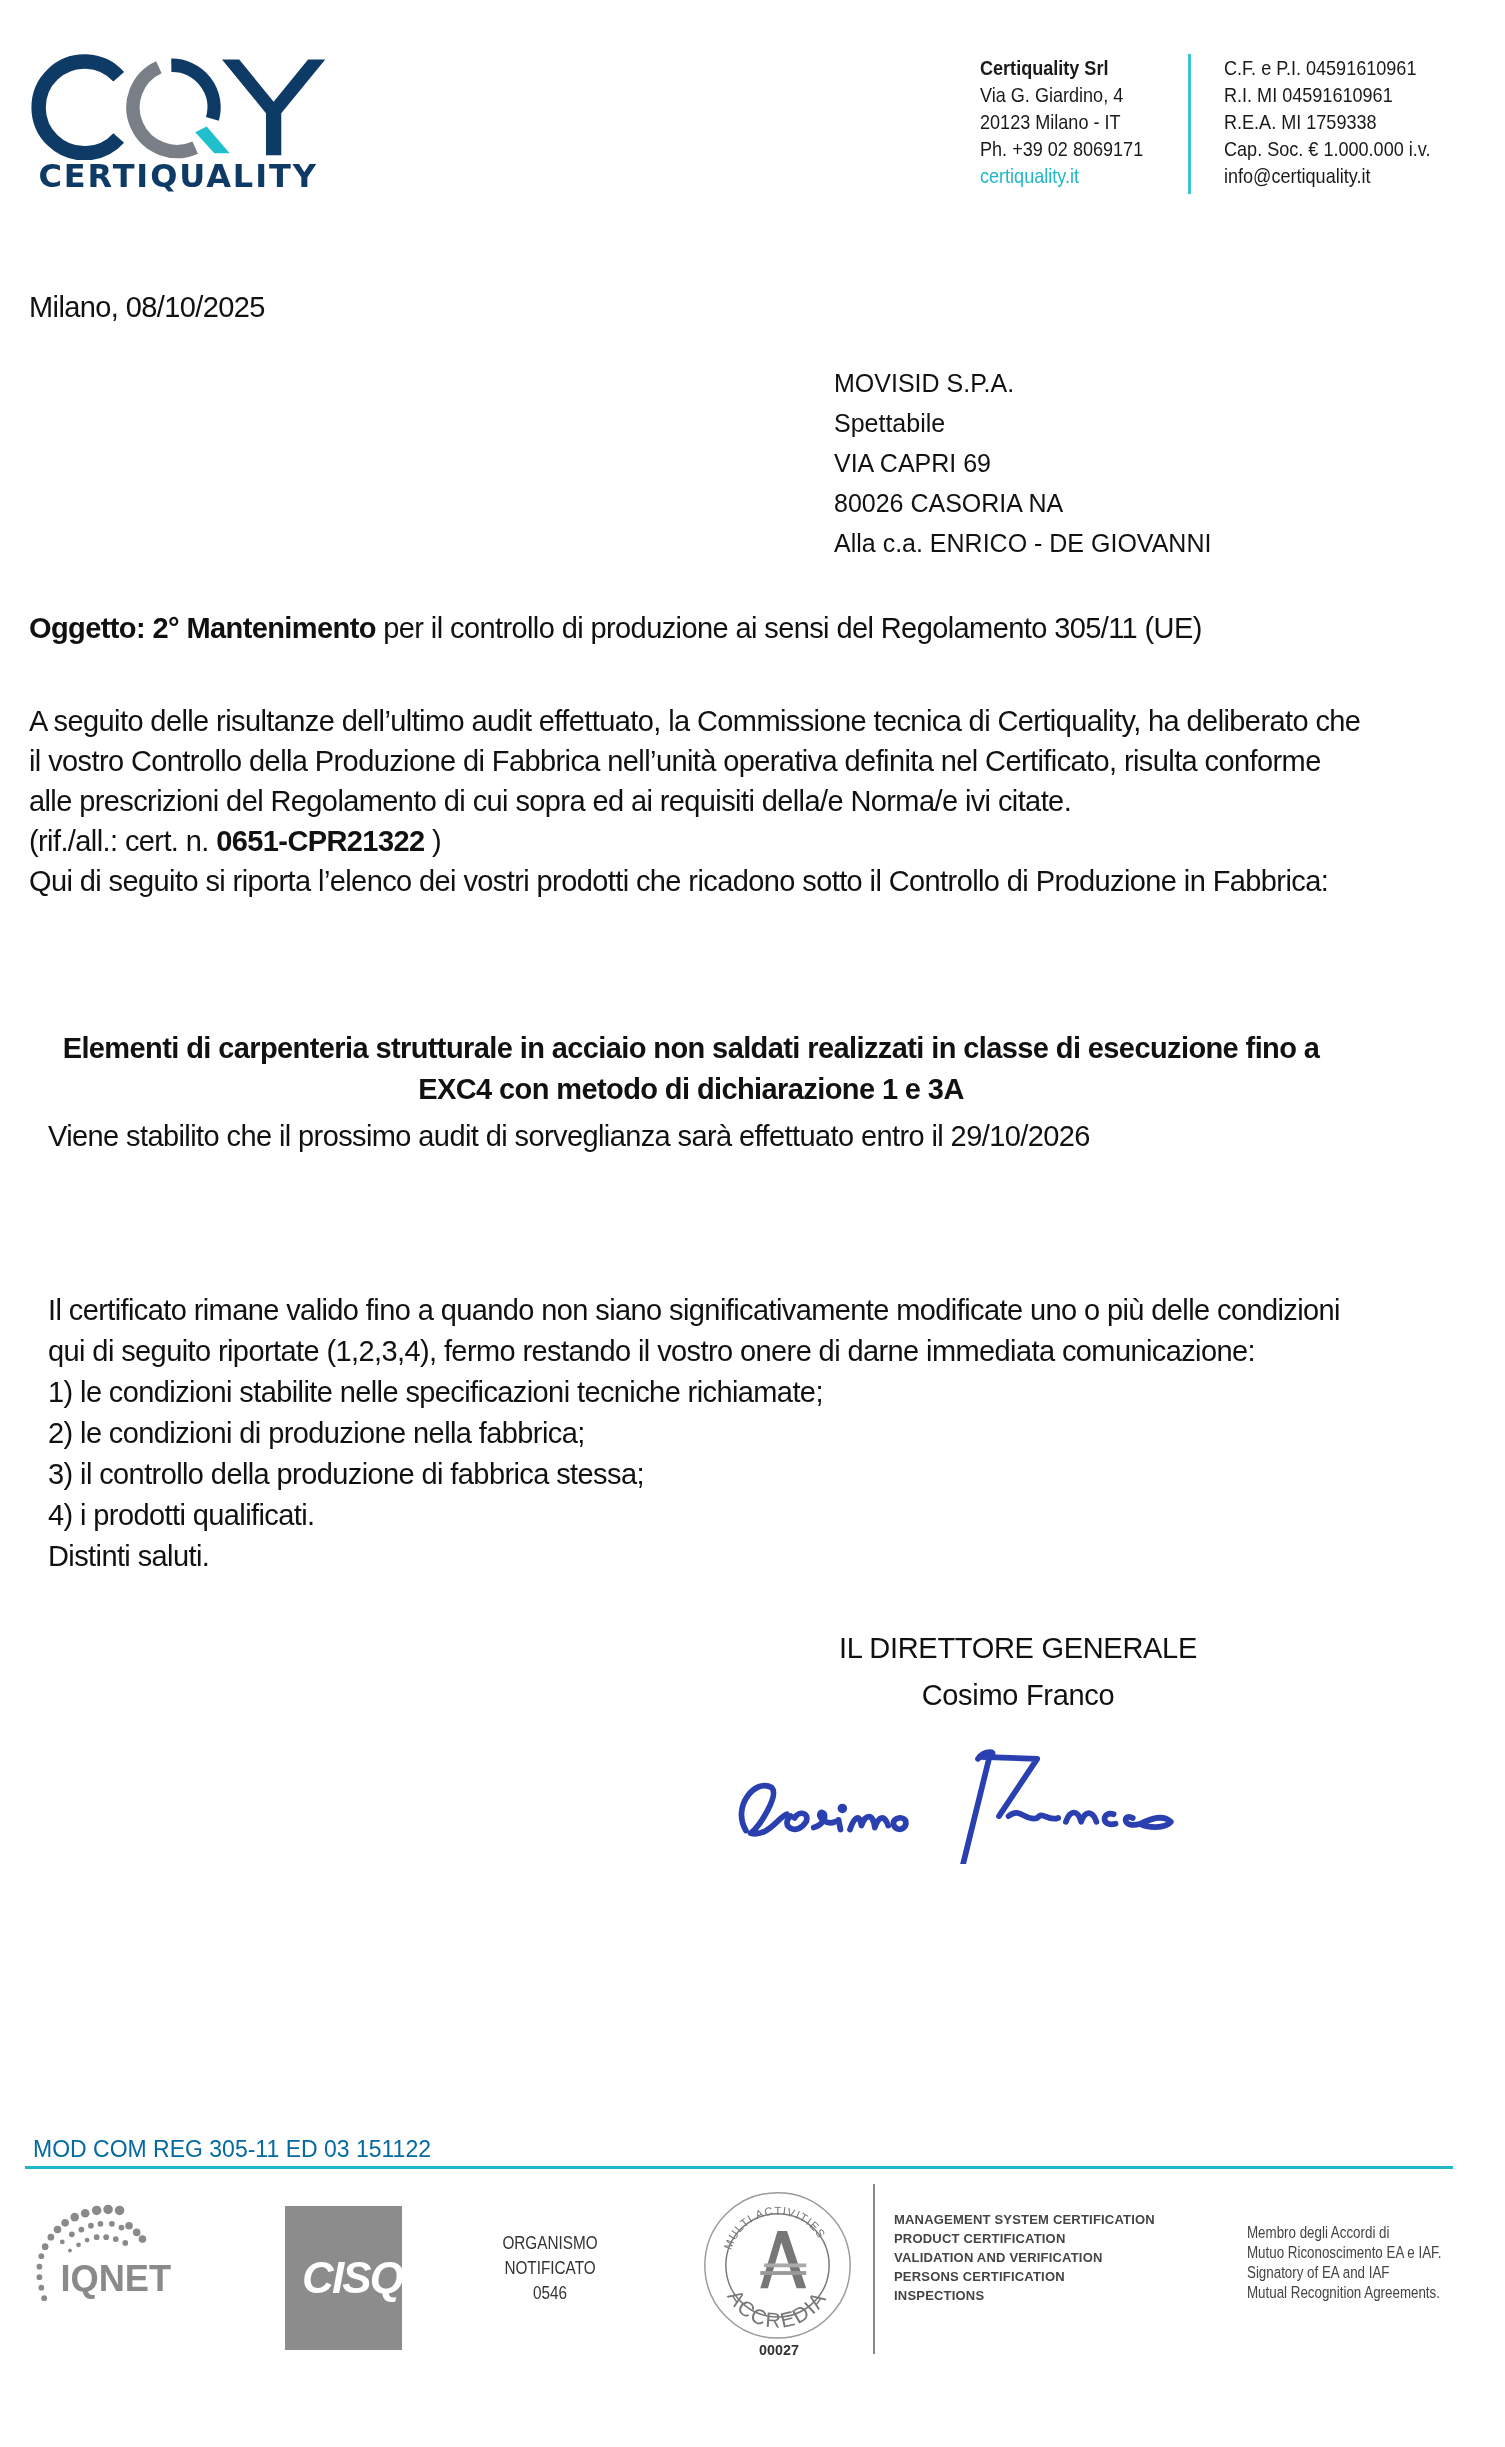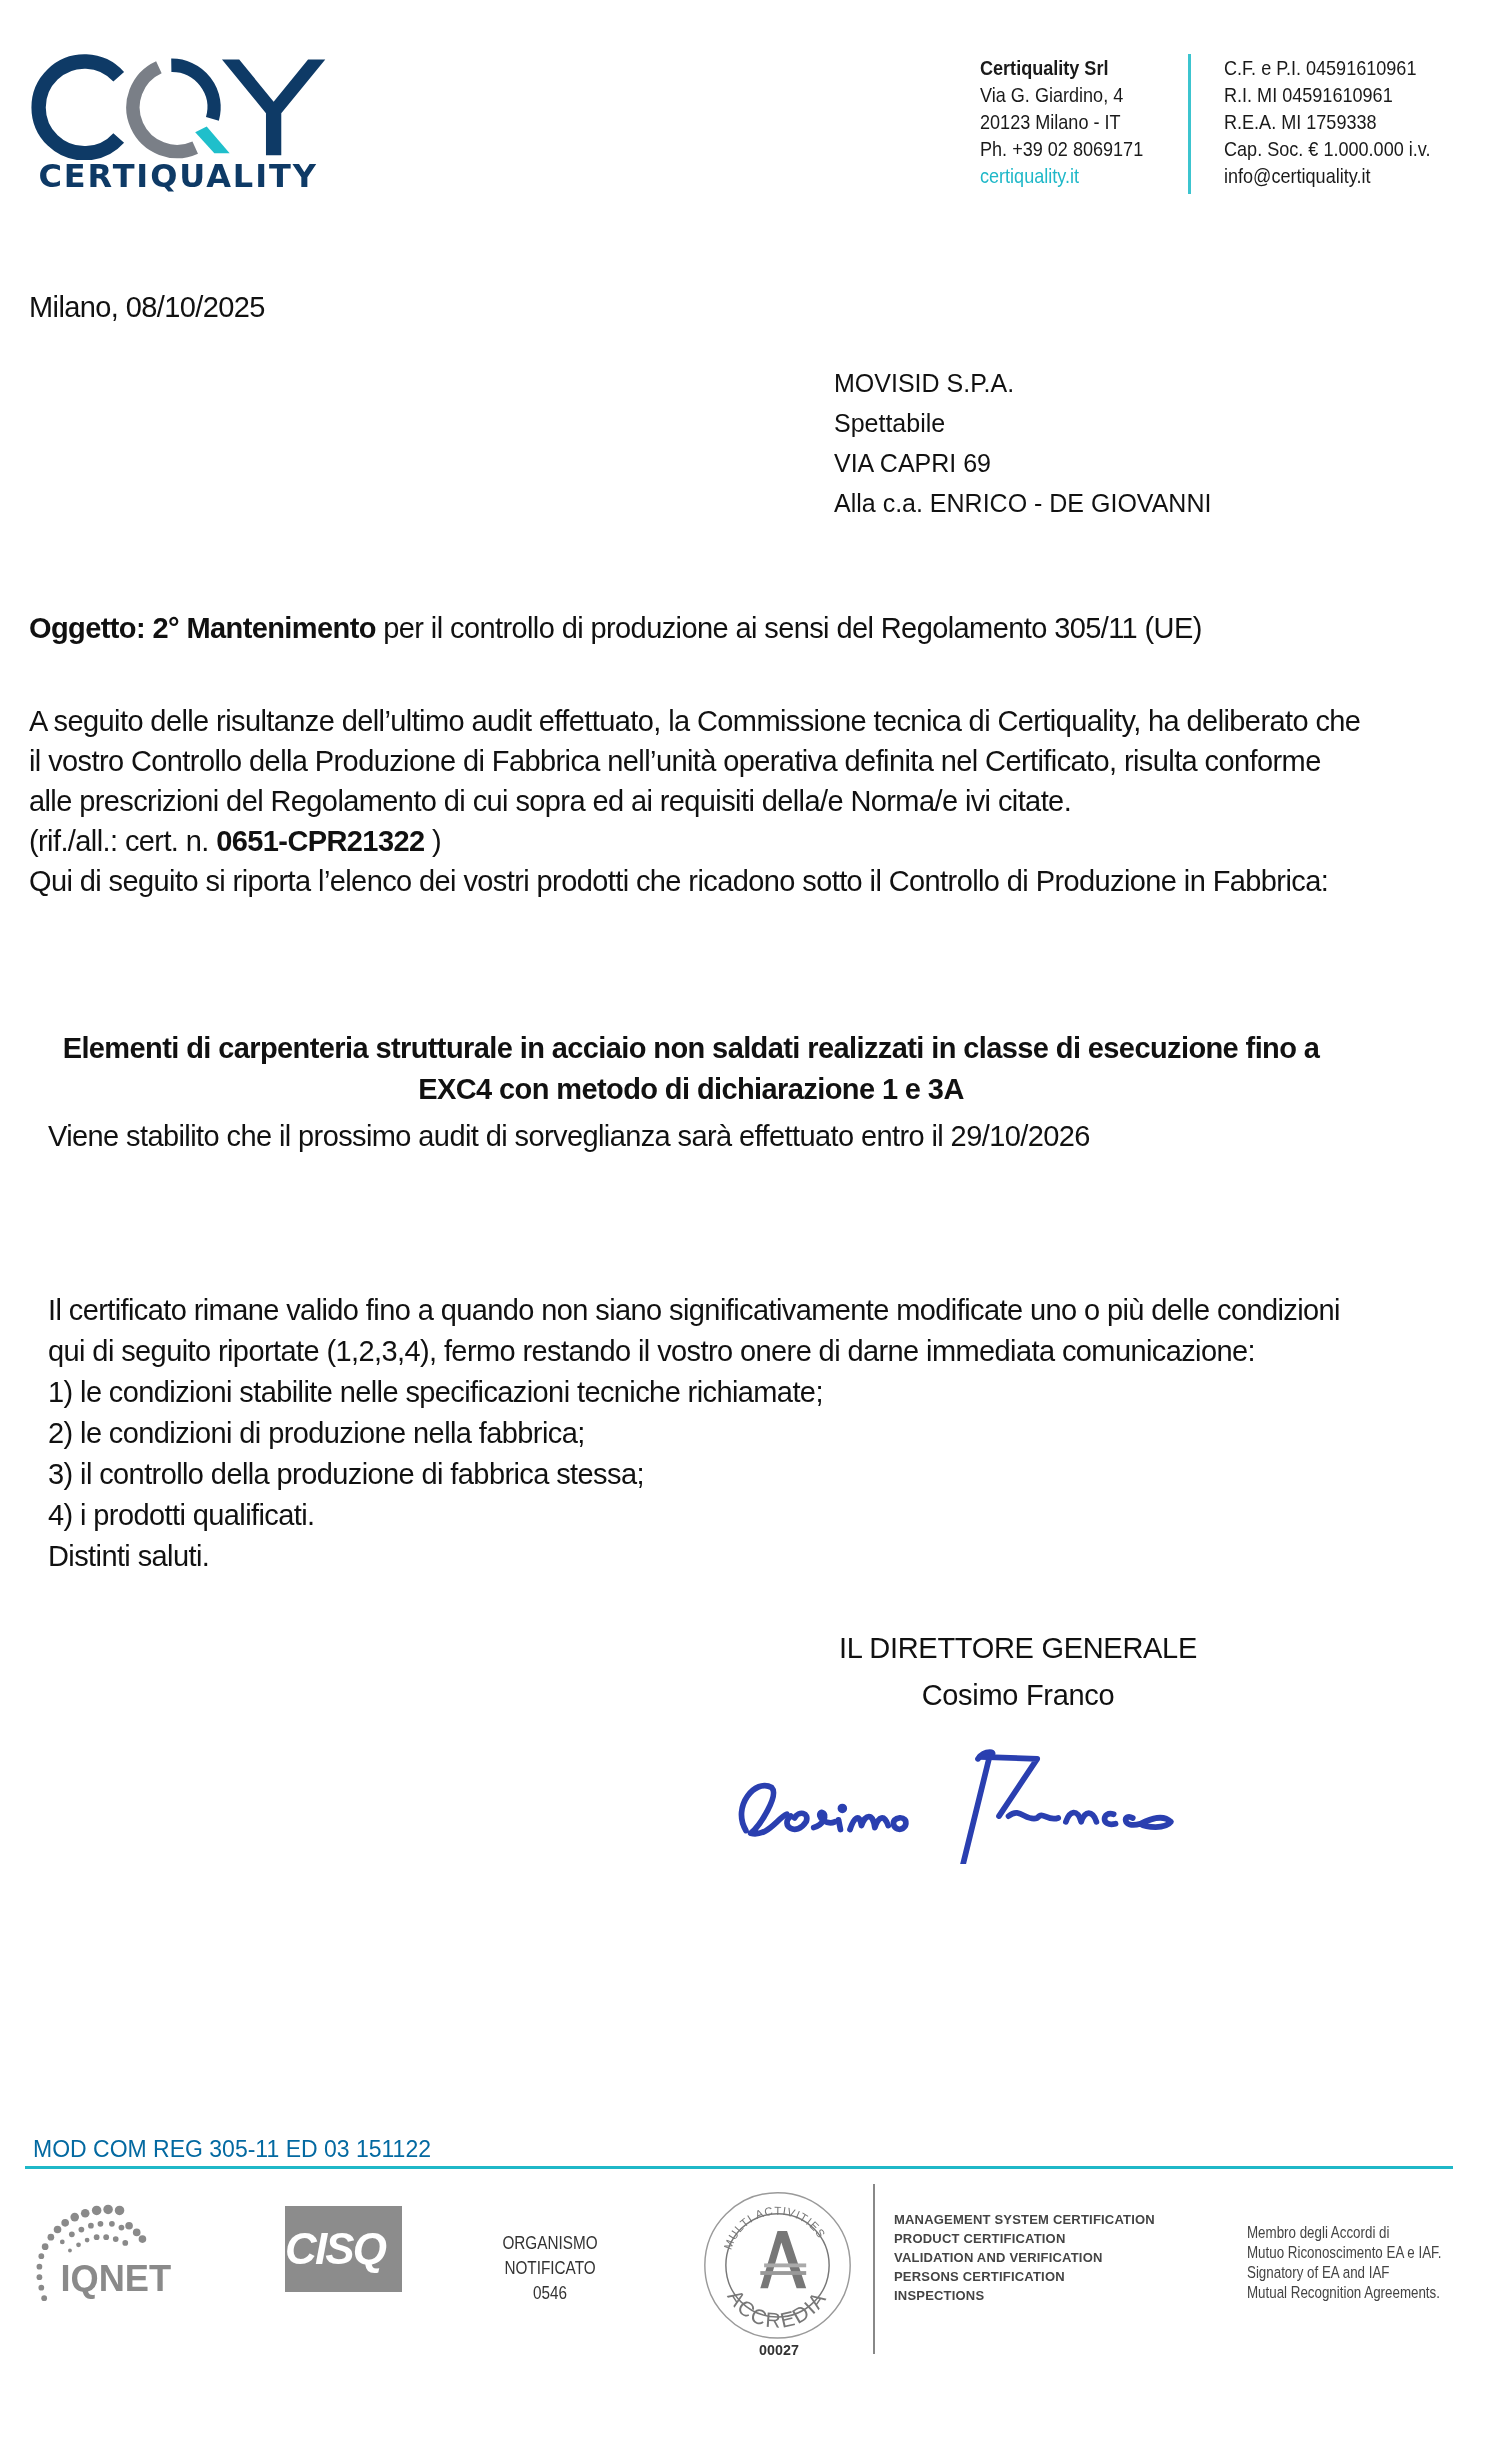--- a/index.html
+++ b/index.html
@@ -38,22 +38,22 @@
 
   #sig-block { left: 803px; top: 1625px; width: 430px; text-align: center; font-size: 29px;
                line-height: 47px; letter-spacing: -0.3px; }
   #signature { left: 722px; top: 1730px; width: 554px; height: 134px; }
 
   
   #mod-code { left: 33px; top: 2136px; font-size: 23px; color: #0369a1; }
   #footer-rule { left: 25px; top: 2166px; width: 1428px; height: 2.9px; background: #1fb8c8; }
 
   #iqnet { left: 24px; top: 2199px; width: 172px; height: 124px; }
-  #cisq { left: 285px; top: 2206px; width: 117px; height: 86px; background: #8c8c8c;
-          display: flex; align-items: center; justify-content: flex-start; }
+  #cisq { left: 285px; top: 2206px; width: 117px; height: 144px; background: #8c8c8c;
+          display: flex; align-items: center; justify-content: flex-end; }
   #cisq span { color: #fff; font-weight: bold; font-style: italic; font-size: 44px;
                font-family: "Liberation Sans", sans-serif; letter-spacing: -1.9px; }
   #organismo { left: 483px; top: 2231px; width: 134px; text-align: center; font-size: 18px;
                line-height: 25px; color: #333; transform: scaleX(0.85); }
   #accredia { left: 701px; top: 2181px; width: 153px; height: 187px; }
   #accredia-num { left: 736px; top: 2342px; width: 86px; text-align: center; font-size: 14.3px;
                   font-weight: bold; color: #333; }
   #acc-divider { left: 873px; top: 2184px; width: 1.9px; height: 170px; background: #888; }
   #acc-list { left: 894px; top: 2210px; font-size: 13px; line-height: 19px; color: #444;
               font-weight: bold; letter-spacing: 0.2px; }
@@ -93,20 +93,21 @@
   <div>Cap. Soc. € 1.000.000 i.v.</div>
   <div>info@certiquality.it</div>
 </div>
 
 <div id="date" class="abs body-text">Milano, 08/10/2025</div>
 
 <div id="recipient" class="abs body-text">
   <div>MOVISID S.P.A.</div>
   <div>Spettabile</div>
   <div>VIA CAPRI 69</div>
+  <div>80026 CASORIA NA</div>
   <div>Alla c.a. ENRICO  - DE GIOVANNI</div>
 </div>
 
 <div id="subject" class="abs body-text">
   <b>Oggetto: 2° Mantenimento</b><span> per il controllo di produzione ai sensi del Regolamento 305/11 (UE)</span>
 </div>
 
 <div id="para1" class="abs body-text">
   <div>A seguito delle risultanze dell’ultimo audit effettuato, la Commissione tecnica di Certiquality, ha deliberato che il vostro Controllo della Produzione di Fabbrica nell’unità operativa definita nel Certificato, risulta conforme alle prescrizioni del Regolamento di cui sopra ed ai requisiti della/e Norma/e ivi citate.</div>
   <div><span>(rif./all.: cert. n. </span><b>0651-CPR21322</b><span> )</span></div>

